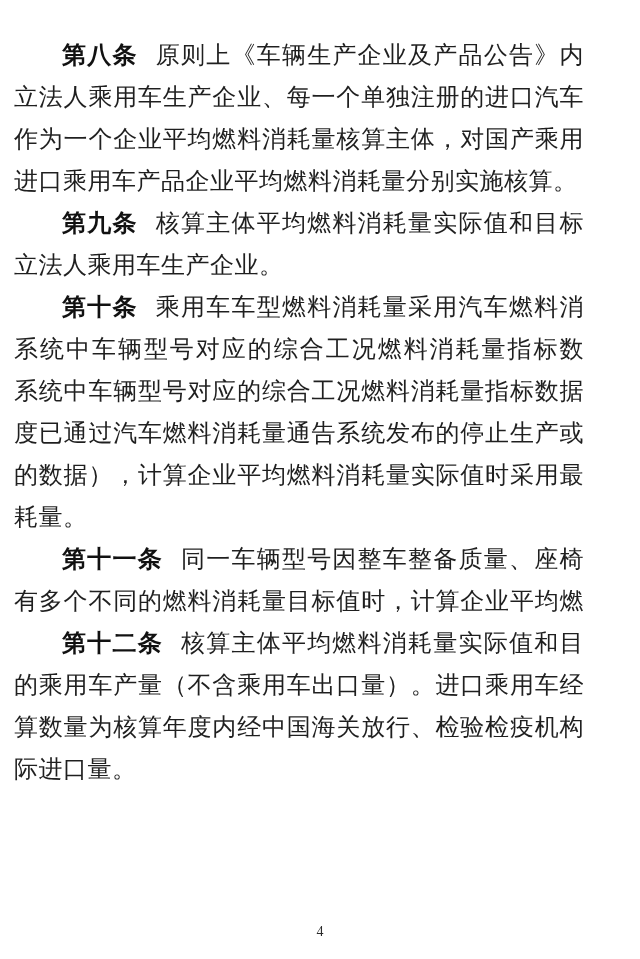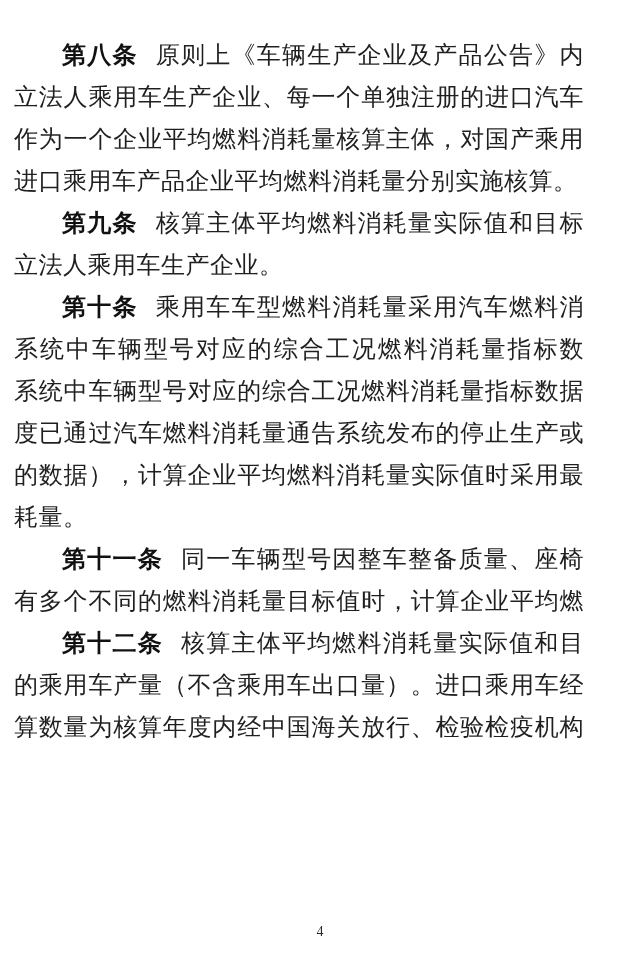--- a/index.html
+++ b/index.html
@@ -96,20 +96,21 @@
 
     <div class="para">
       <div class="ln first"><b class="term">第十一条</b><span>同一车辆型号因整车整备质量、座椅排数等不同</span></div>
       <div class="ln">有多个不同的燃料消耗量目标值时，计算企业平均燃料消耗量</div>
     </div>
 
     <div class="para">
       <div class="ln first"><b class="term">第十二条</b><span>核算主体平均燃料消耗量实际值和目标值的计算</span></div>
       <div class="ln">的乘用车产量（不含乘用车出口量）。进口乘用车经销企业的核</div>
       <div class="ln">算数量为核算年度内经中国海关放行、检验检疫机构检验的实</div>
+      <div class="ln end">际进口量。</div>
     </div>
 
   </div>
 
   <div class="footer">
     <span class="page-number">4</span>
   </div>
 </div>
 
 </body></html>

